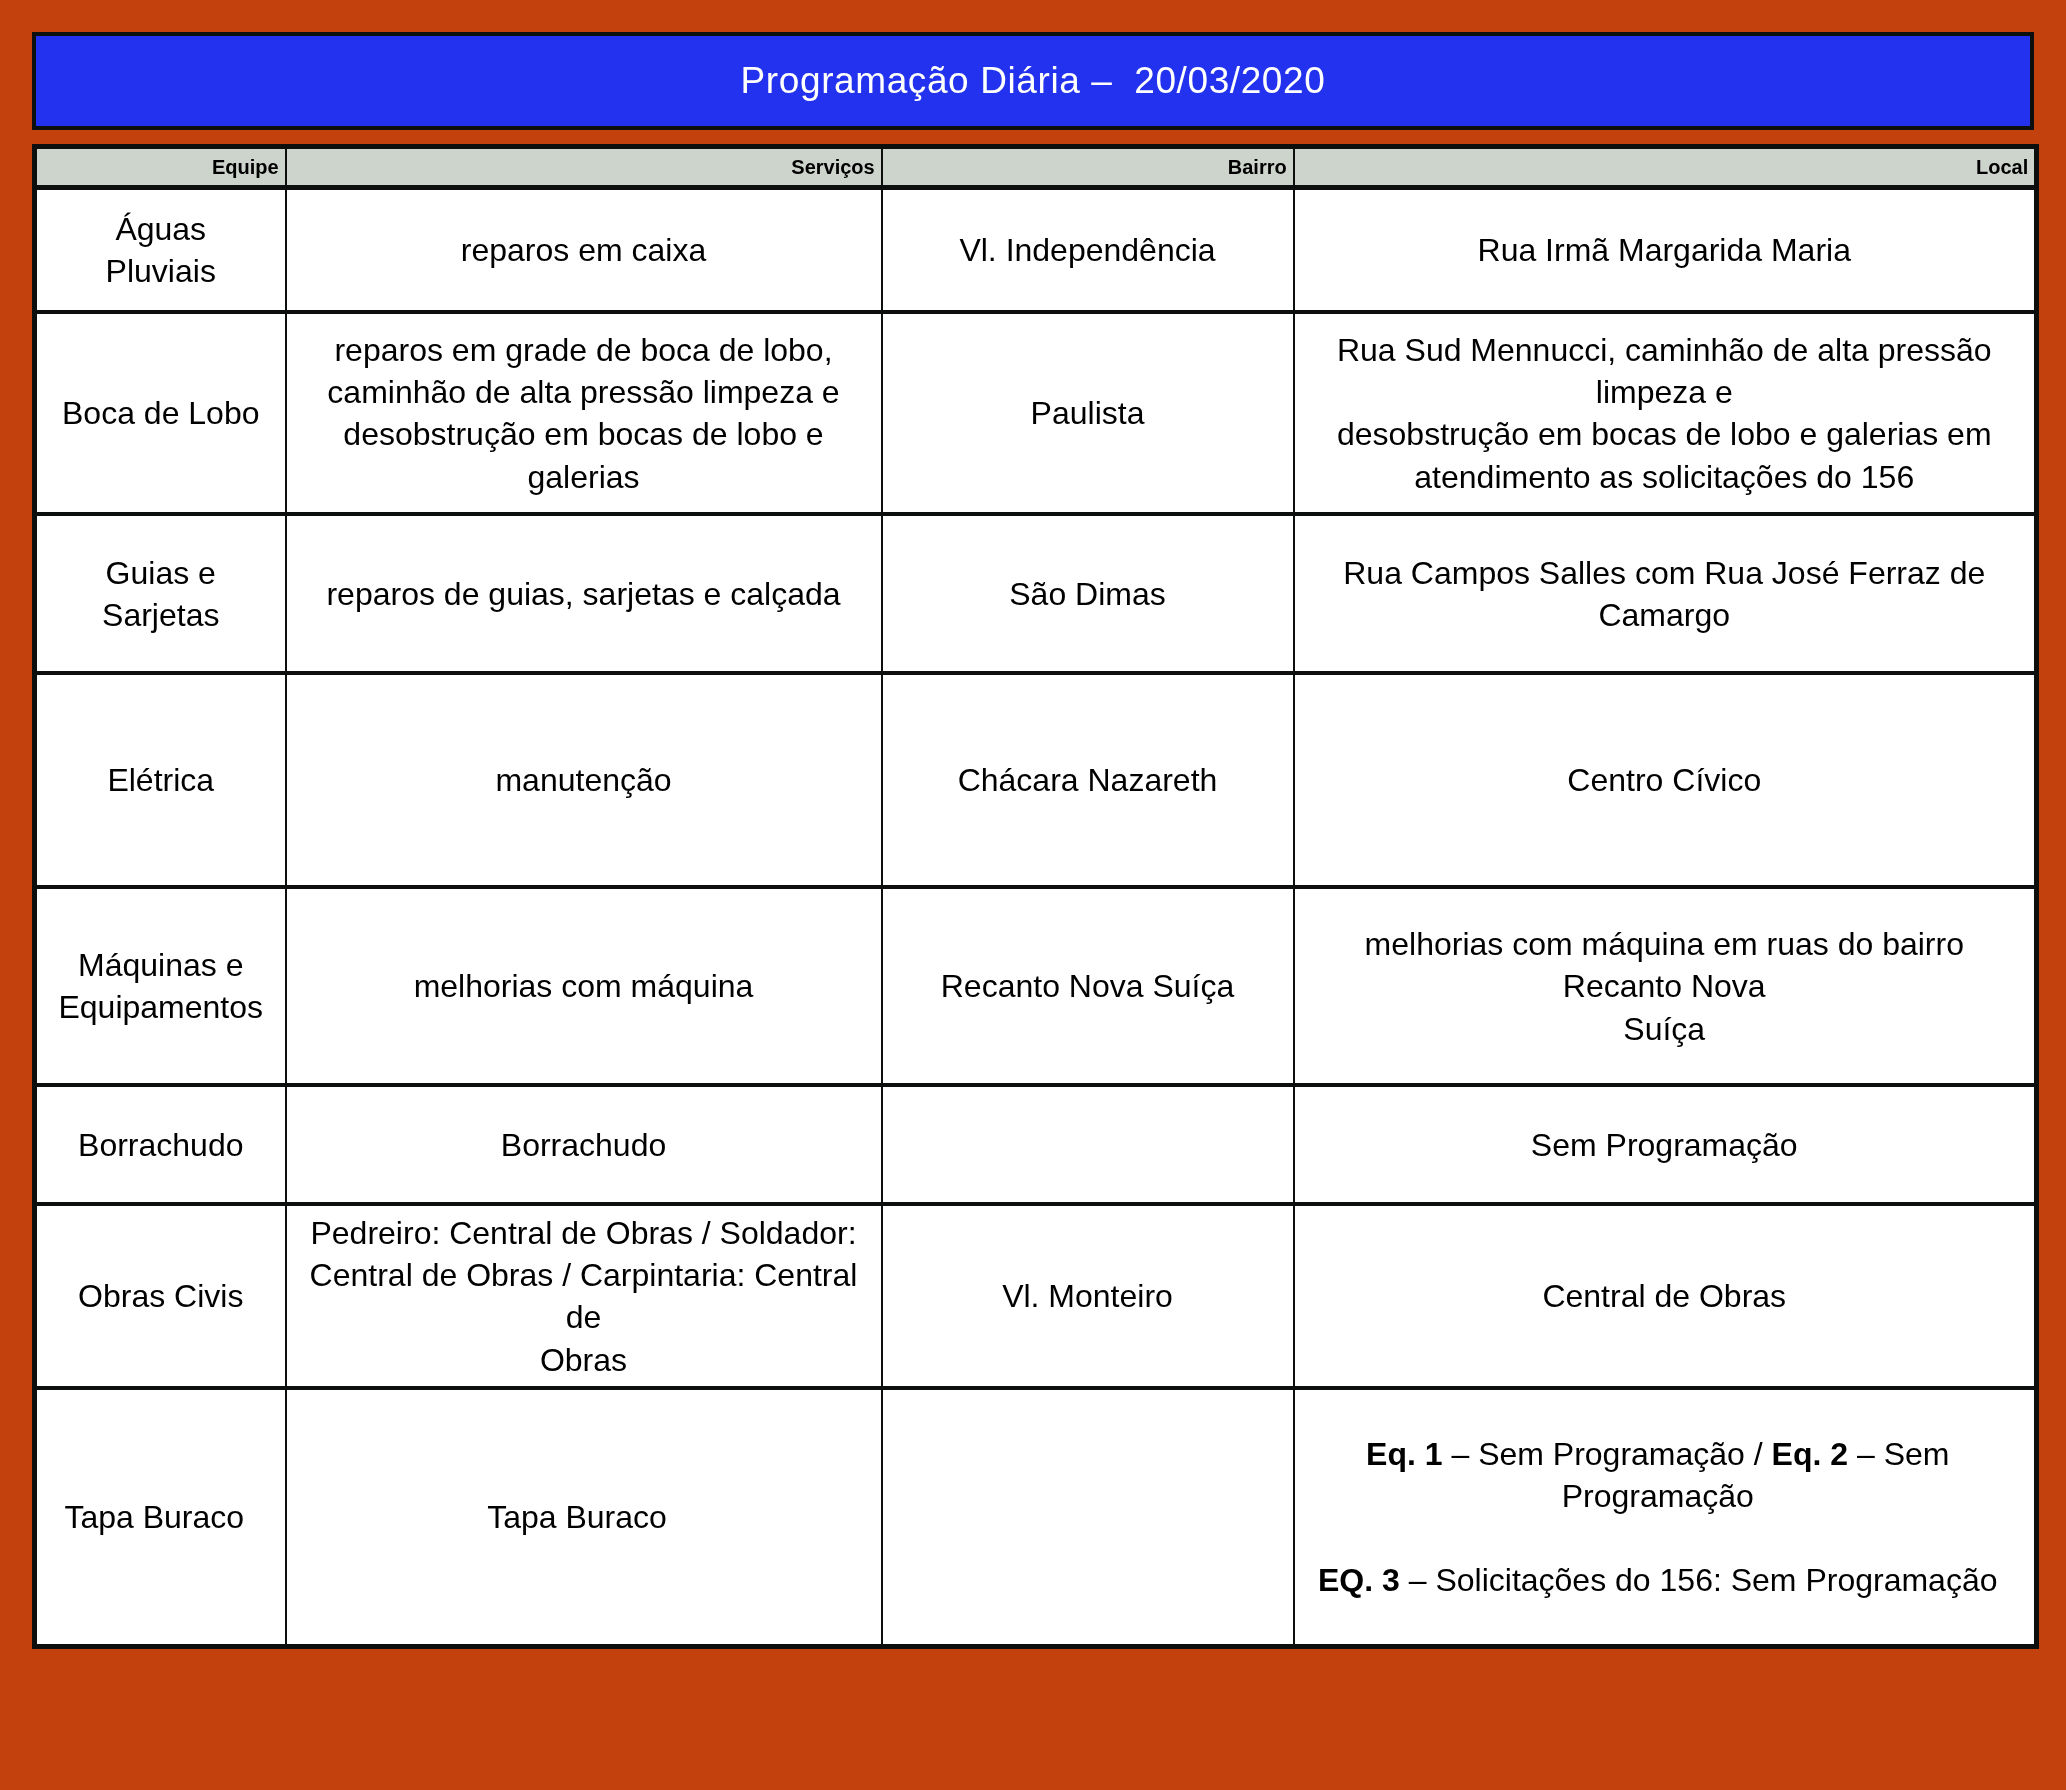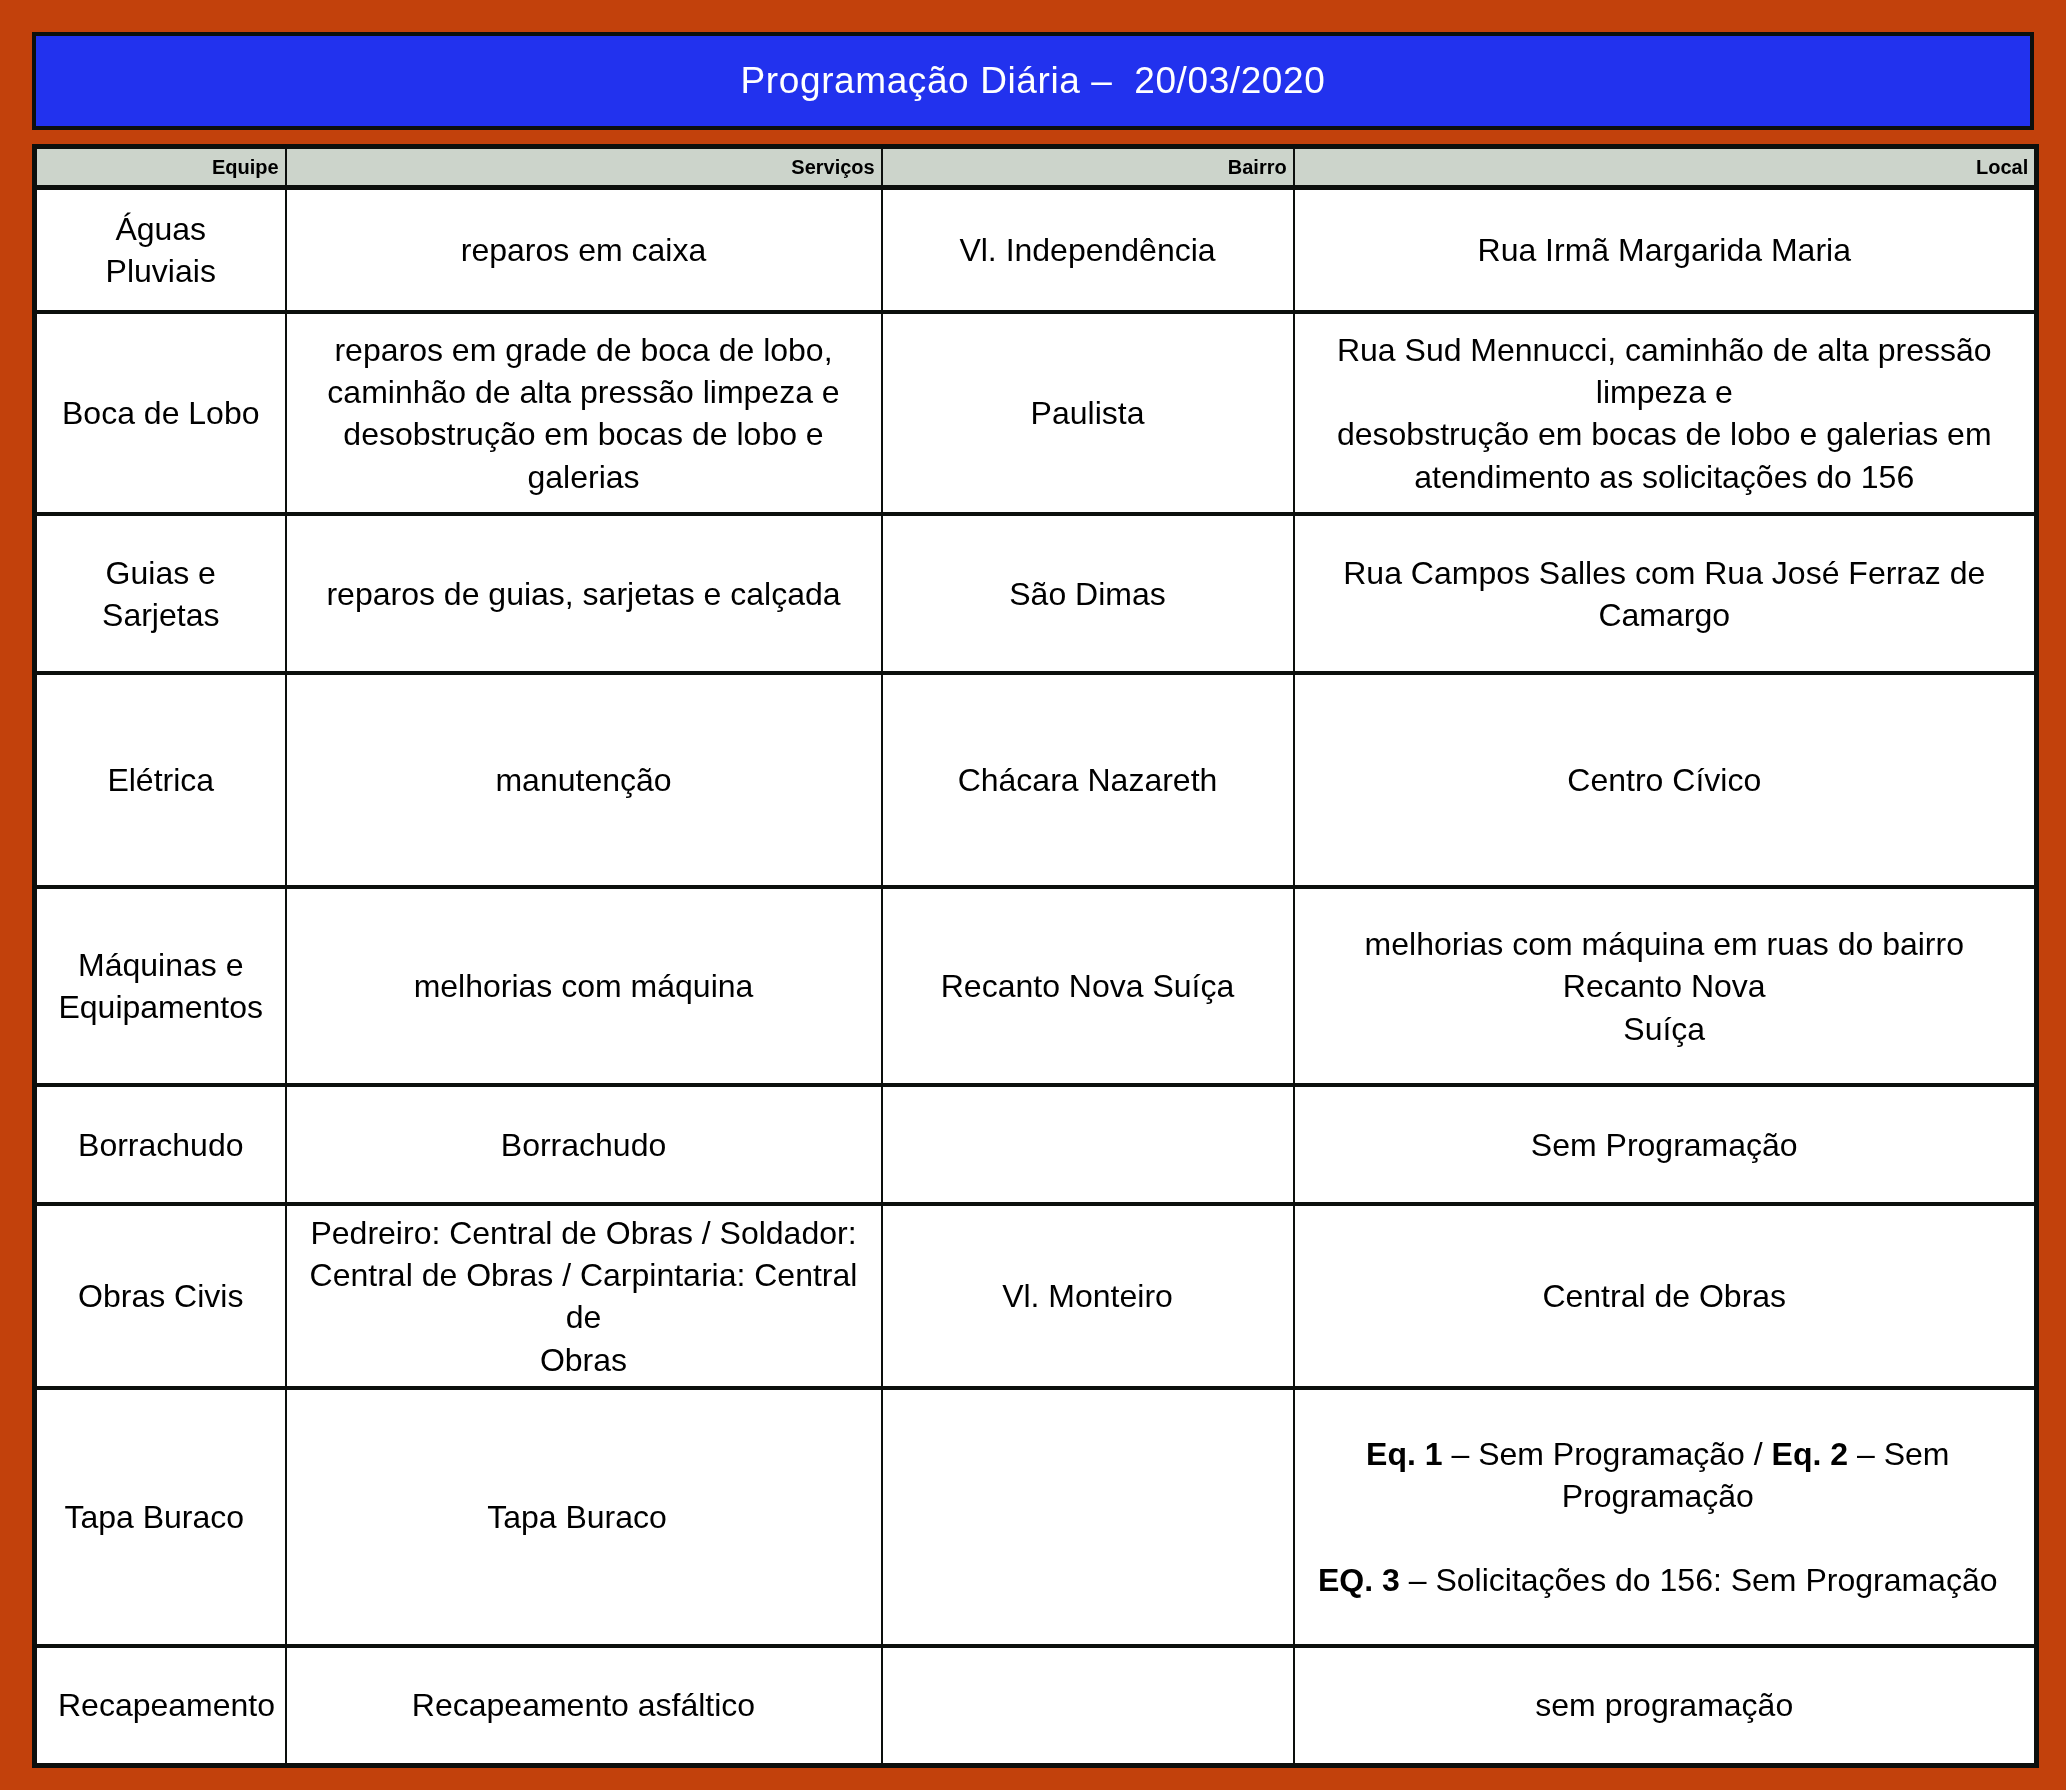--- a/index.html
+++ b/index.html
@@ -160,23 +160,17 @@
       </tr>
       <tr class="r8">
         <td class="cell">Tapa Buraco</td>
         <td class="cell">Tapa Buraco</td>
         <td class="cell"></td>
         <td class="cell">
           <div class="rich-line"><span class="bold">Eq. 1</span><span> – Sem Programação / </span><span class="bold">Eq. 2</span><span> – Sem Programação</span></div>
           <div class="rich-line"><span class="bold">EQ. 3</span><span> – Solicitações do 156: Sem Programação</span></div>
         </td>
       </tr>
-      <tr class="r9">
-        <td class="cell">Recapeamento</td>
-        <td class="cell">Recapeamento asfáltico</td>
-        <td class="cell"></td>
-        <td class="cell">sem programação</td>
-      </tr>
     </tbody>
   </table>
 
 </div>
 
 
 </body></html>

